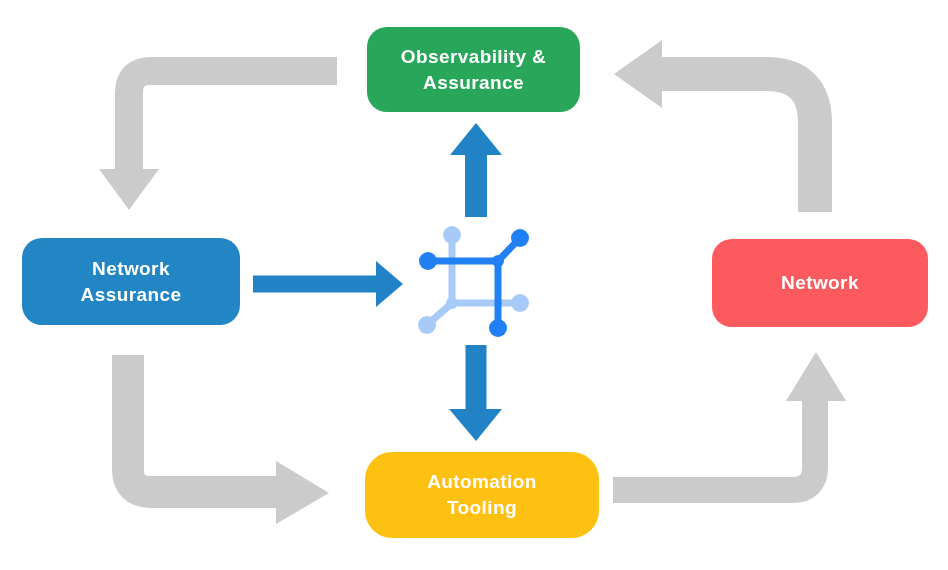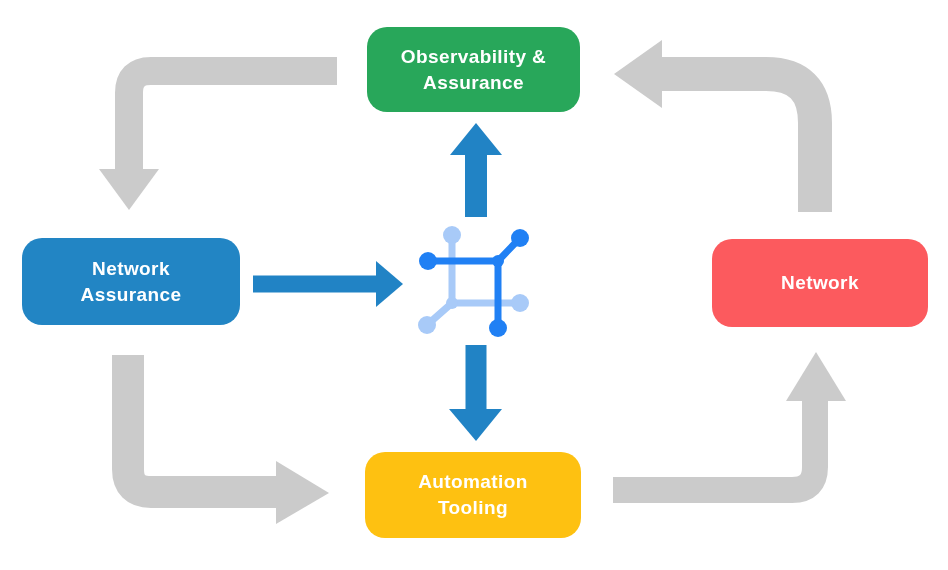--- a/index.html
+++ b/index.html
@@ -17,21 +17,21 @@
     display:flex;flex-direction:column;
     align-items:center;justify-content:center;
     color:#ffffff;
     font-size:19px;font-weight:600;
     letter-spacing:0.4px;line-height:1.35;
     text-align:center;
   }
   #node-observability{left:367px;top:27px;width:213px;height:85px;}
   #node-operations{left:22px;top:238px;width:218px;height:87px;}
   #node-infrastructure{left:712px;top:239px;width:216px;height:88px;}
-  #node-automation{left:365px;top:452px;width:216px;height:86px;}
+  #node-automation{left:365px;top:452px;width:234px;height:86px;border-radius:27px;}
   #core-icon{left:410px;top:220px;width:130px;height:130px;}
 </style>
 </head>
 <body>
 
 <div class="canvas">
 
   <svg class="layer" width="948" height="570" viewBox="0 0 948 570">
 
     <g>

